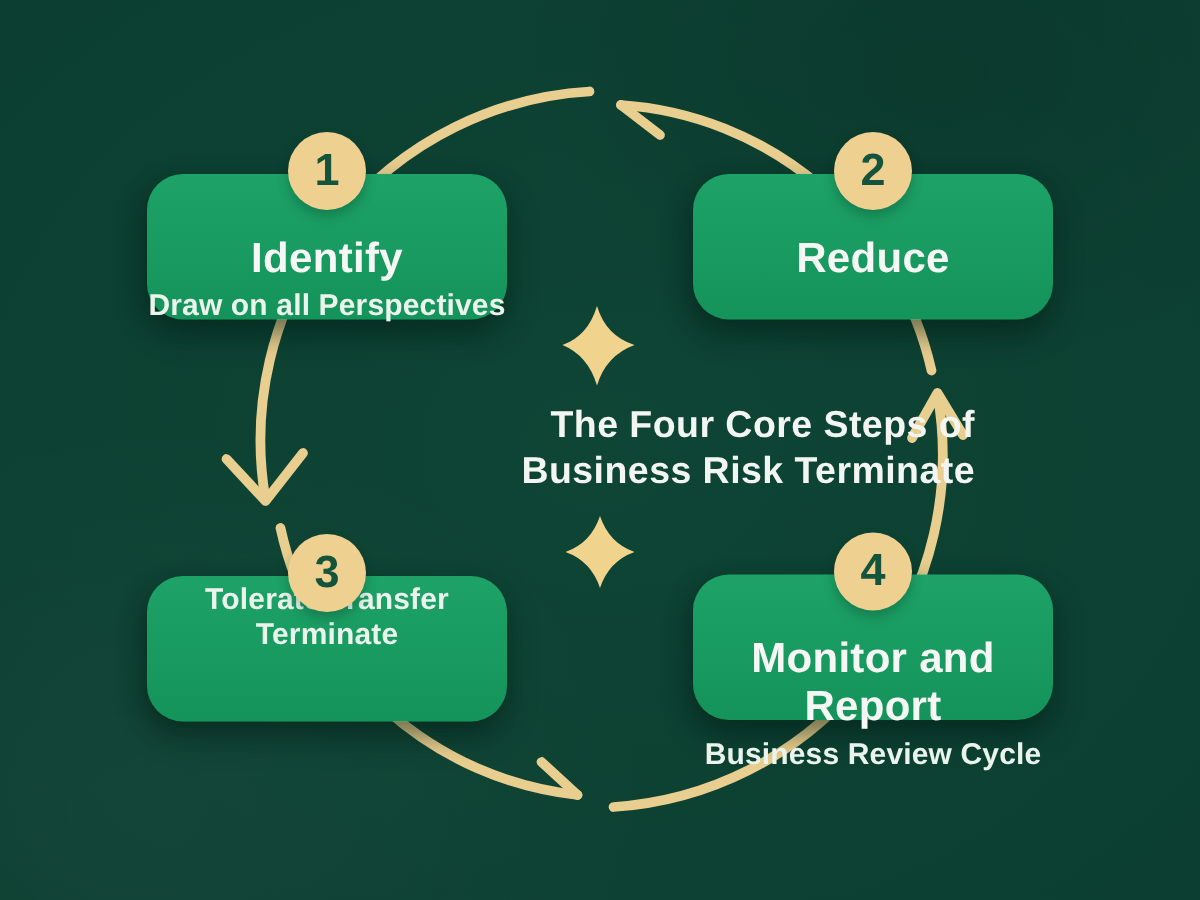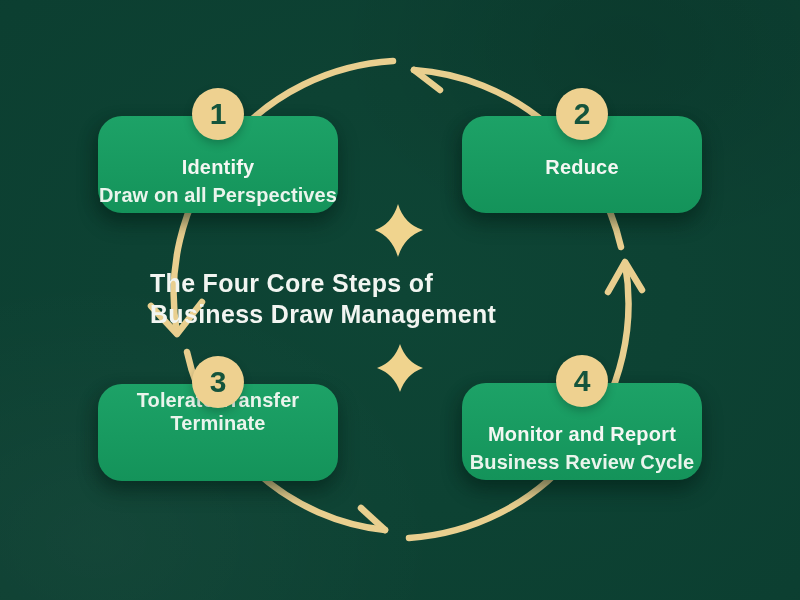--- a/index.html
+++ b/index.html
@@ -33,29 +33,29 @@
 
   .badge{
     position:absolute;left:50%;top:-28px;transform:translateX(-50%);
     width:52px;height:52px;border-radius:50%;
     background:#eed190;
     box-shadow:0 4px 8px rgba(3,28,20,0.25);
     display:flex;align-items:center;justify-content:center;
     color:#15543c;font-size:30px;font-weight:bold;line-height:1;
   }
   .card-label{
-    margin-top:40px;font-size:20px;font-weight:bold;letter-spacing:0.2px;
+    margin-top:40px;font-size:28px;font-weight:bold;letter-spacing:0.2px;
   }
   .card-sublabel{
     margin-top:5px;font-size:20px;font-weight:bold;color:#eaf4ec;letter-spacing:0.1px;text-align:center;
   }
 
   .title{
     position:absolute;left:150px;top:268px;width:500px;z-index:2;
-    text-align:left;color:#f2f5f1;font-size:25px;font-weight:bold;
+    text-align:right;color:#f2f5f1;font-size:25px;font-weight:bold;
     line-height:31px;letter-spacing:0.3px;
   }
 </style>
 </head>
 <body>
 
 <div class="canvas">
 
   <svg class="cycle-svg" width="800" height="600" viewBox="0 0 800 600">
 
@@ -70,21 +70,21 @@
 
     <path d="M 621 247 A 228 228 0 0 0 414 70"></path>
     <path d="M 414 70 L 440 90"></path>
 
     <path class="sparkle" d="M 398 204 Q 404 224 423 230 Q 404 237 398 257 Q 392 237 375 230 Q 392 224 398 204 Z"></path>
     <path class="sparkle" d="M 400 344 Q 406 362 423 368 Q 406 374 400 392 Q 394 374 377 368 Q 394 362 400 344 Z"></path>
   </svg>
 
   <div class="title">
     <div>The Four Core Steps of</div>
-    <div>Business Draw Management</div>
+    <div>Business Risk Terminate</div>
   </div>
 
   <div class="card card-1">
     <div class="badge">
       <span>1</span>
     </div>
     <div class="card-label">Identify</div>
     <div class="card-sublabel">Draw on all Perspectives</div>
   </div>
 

